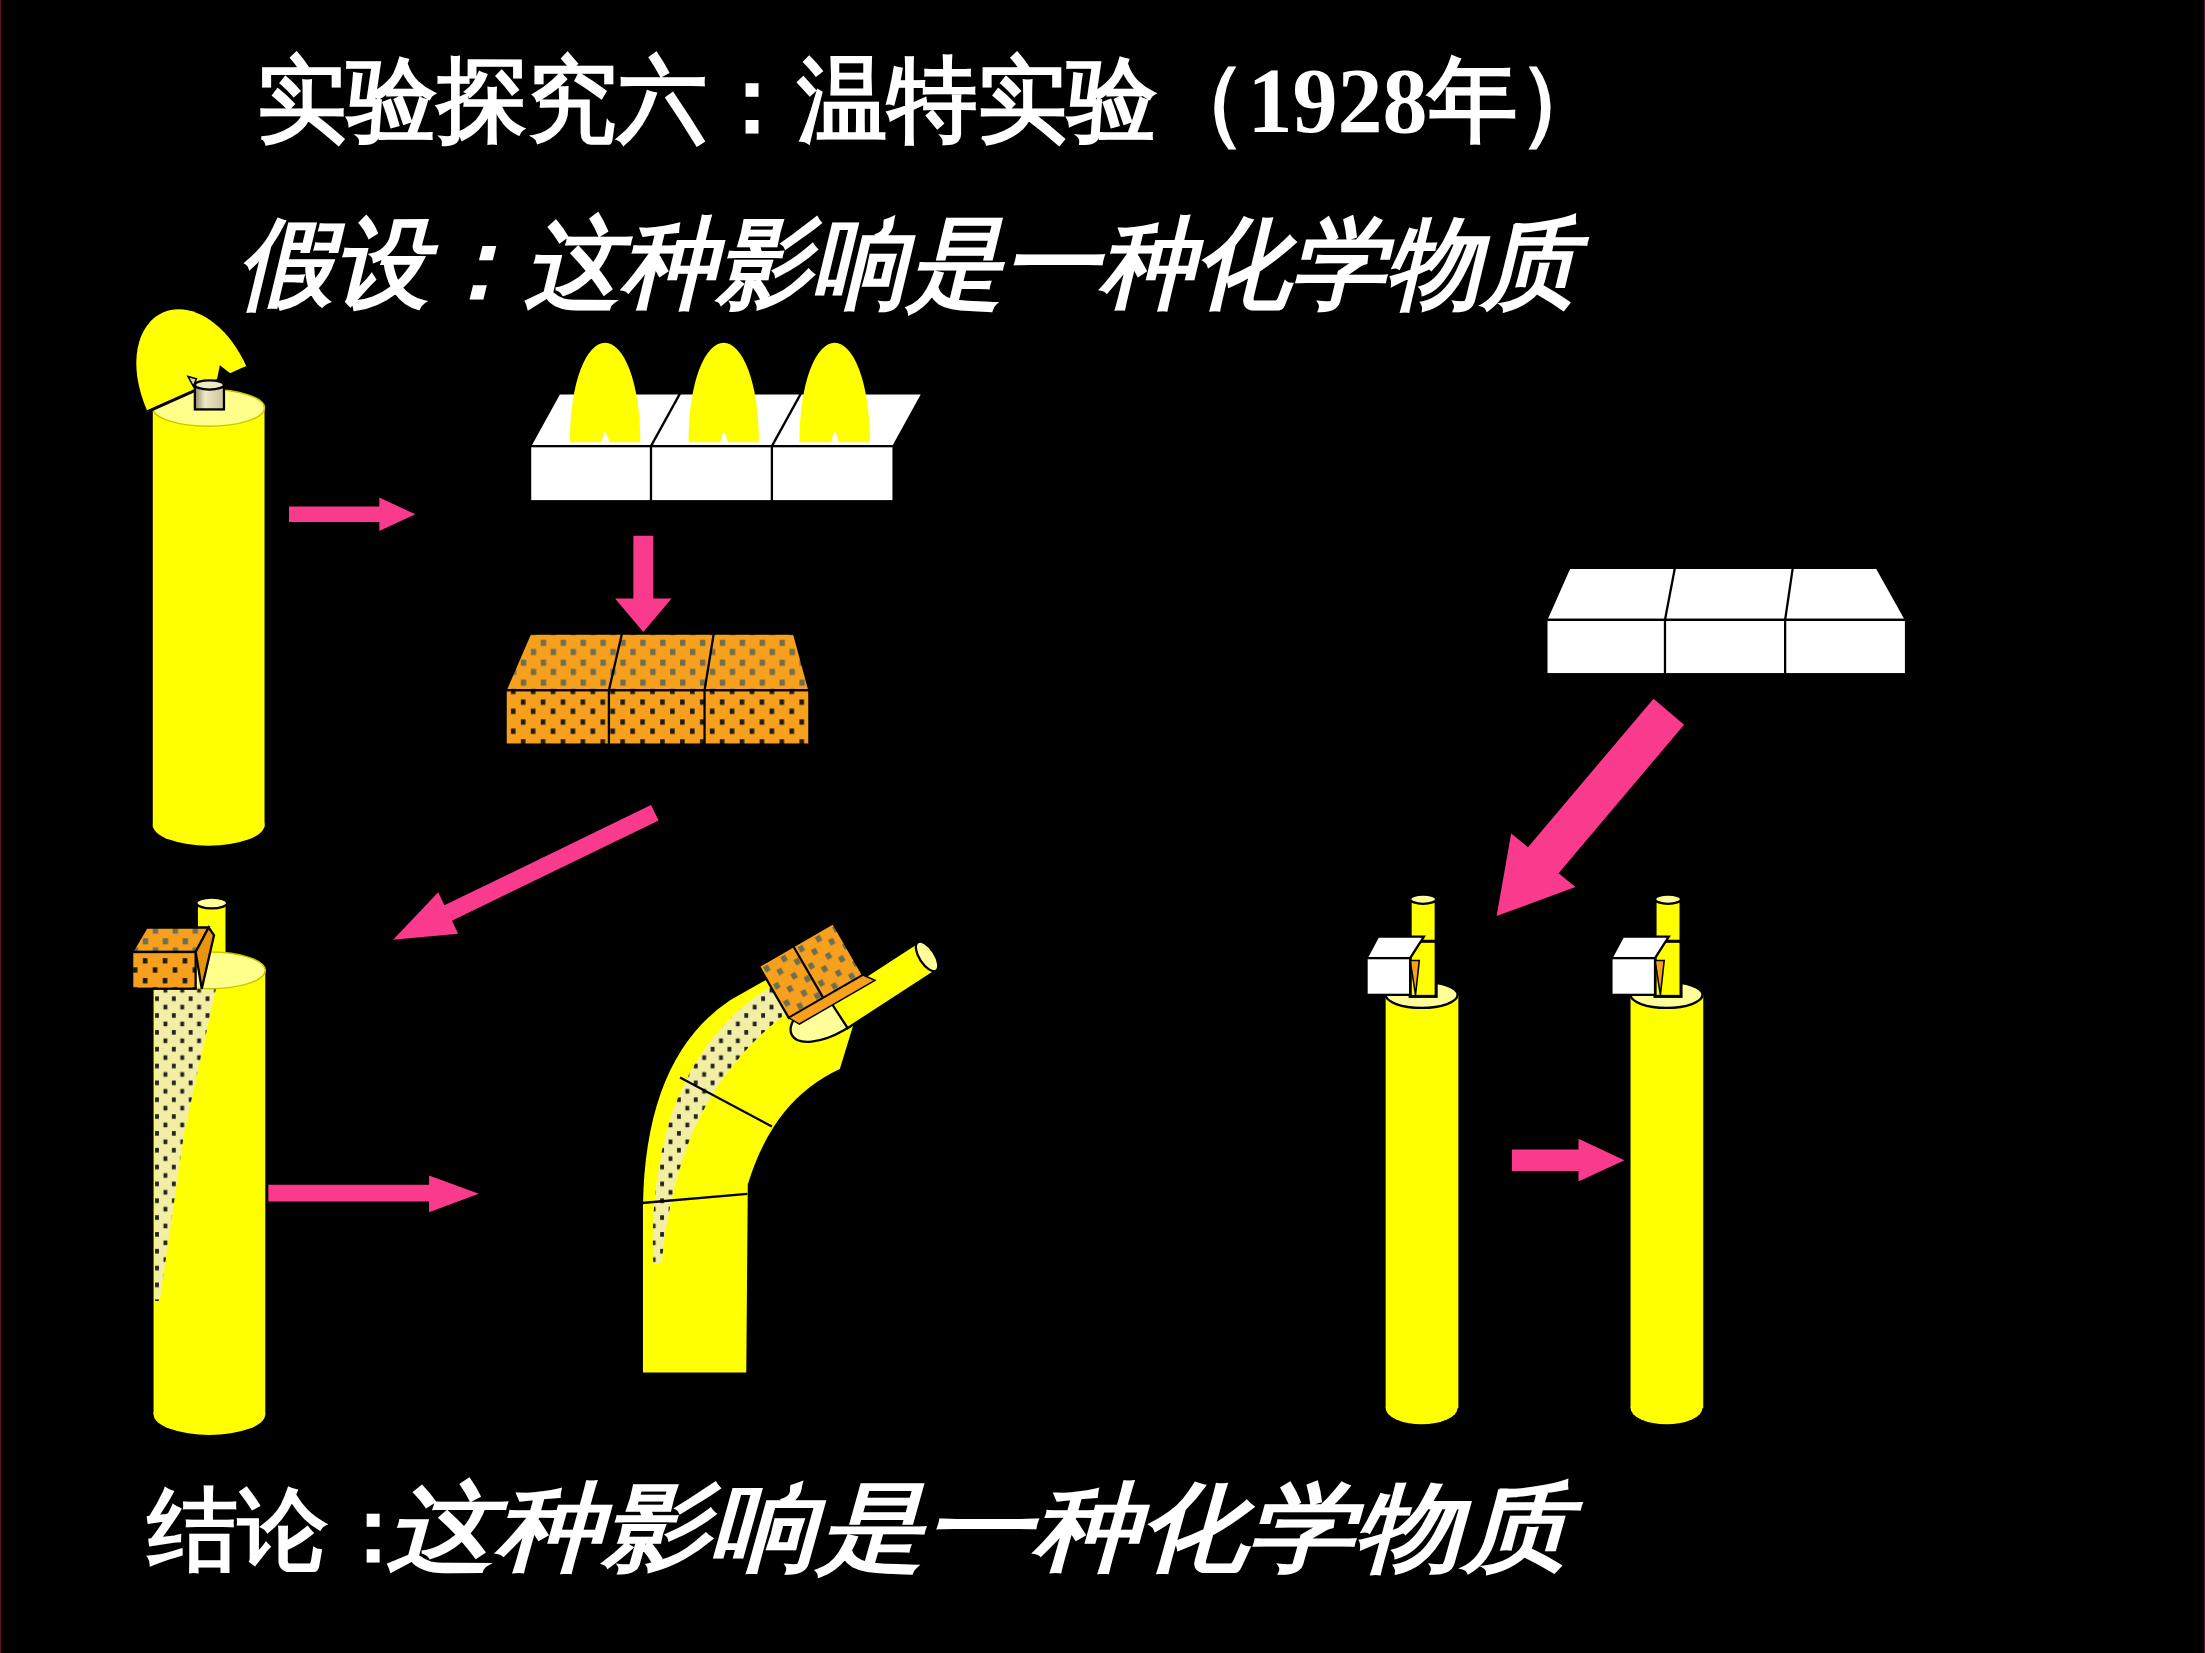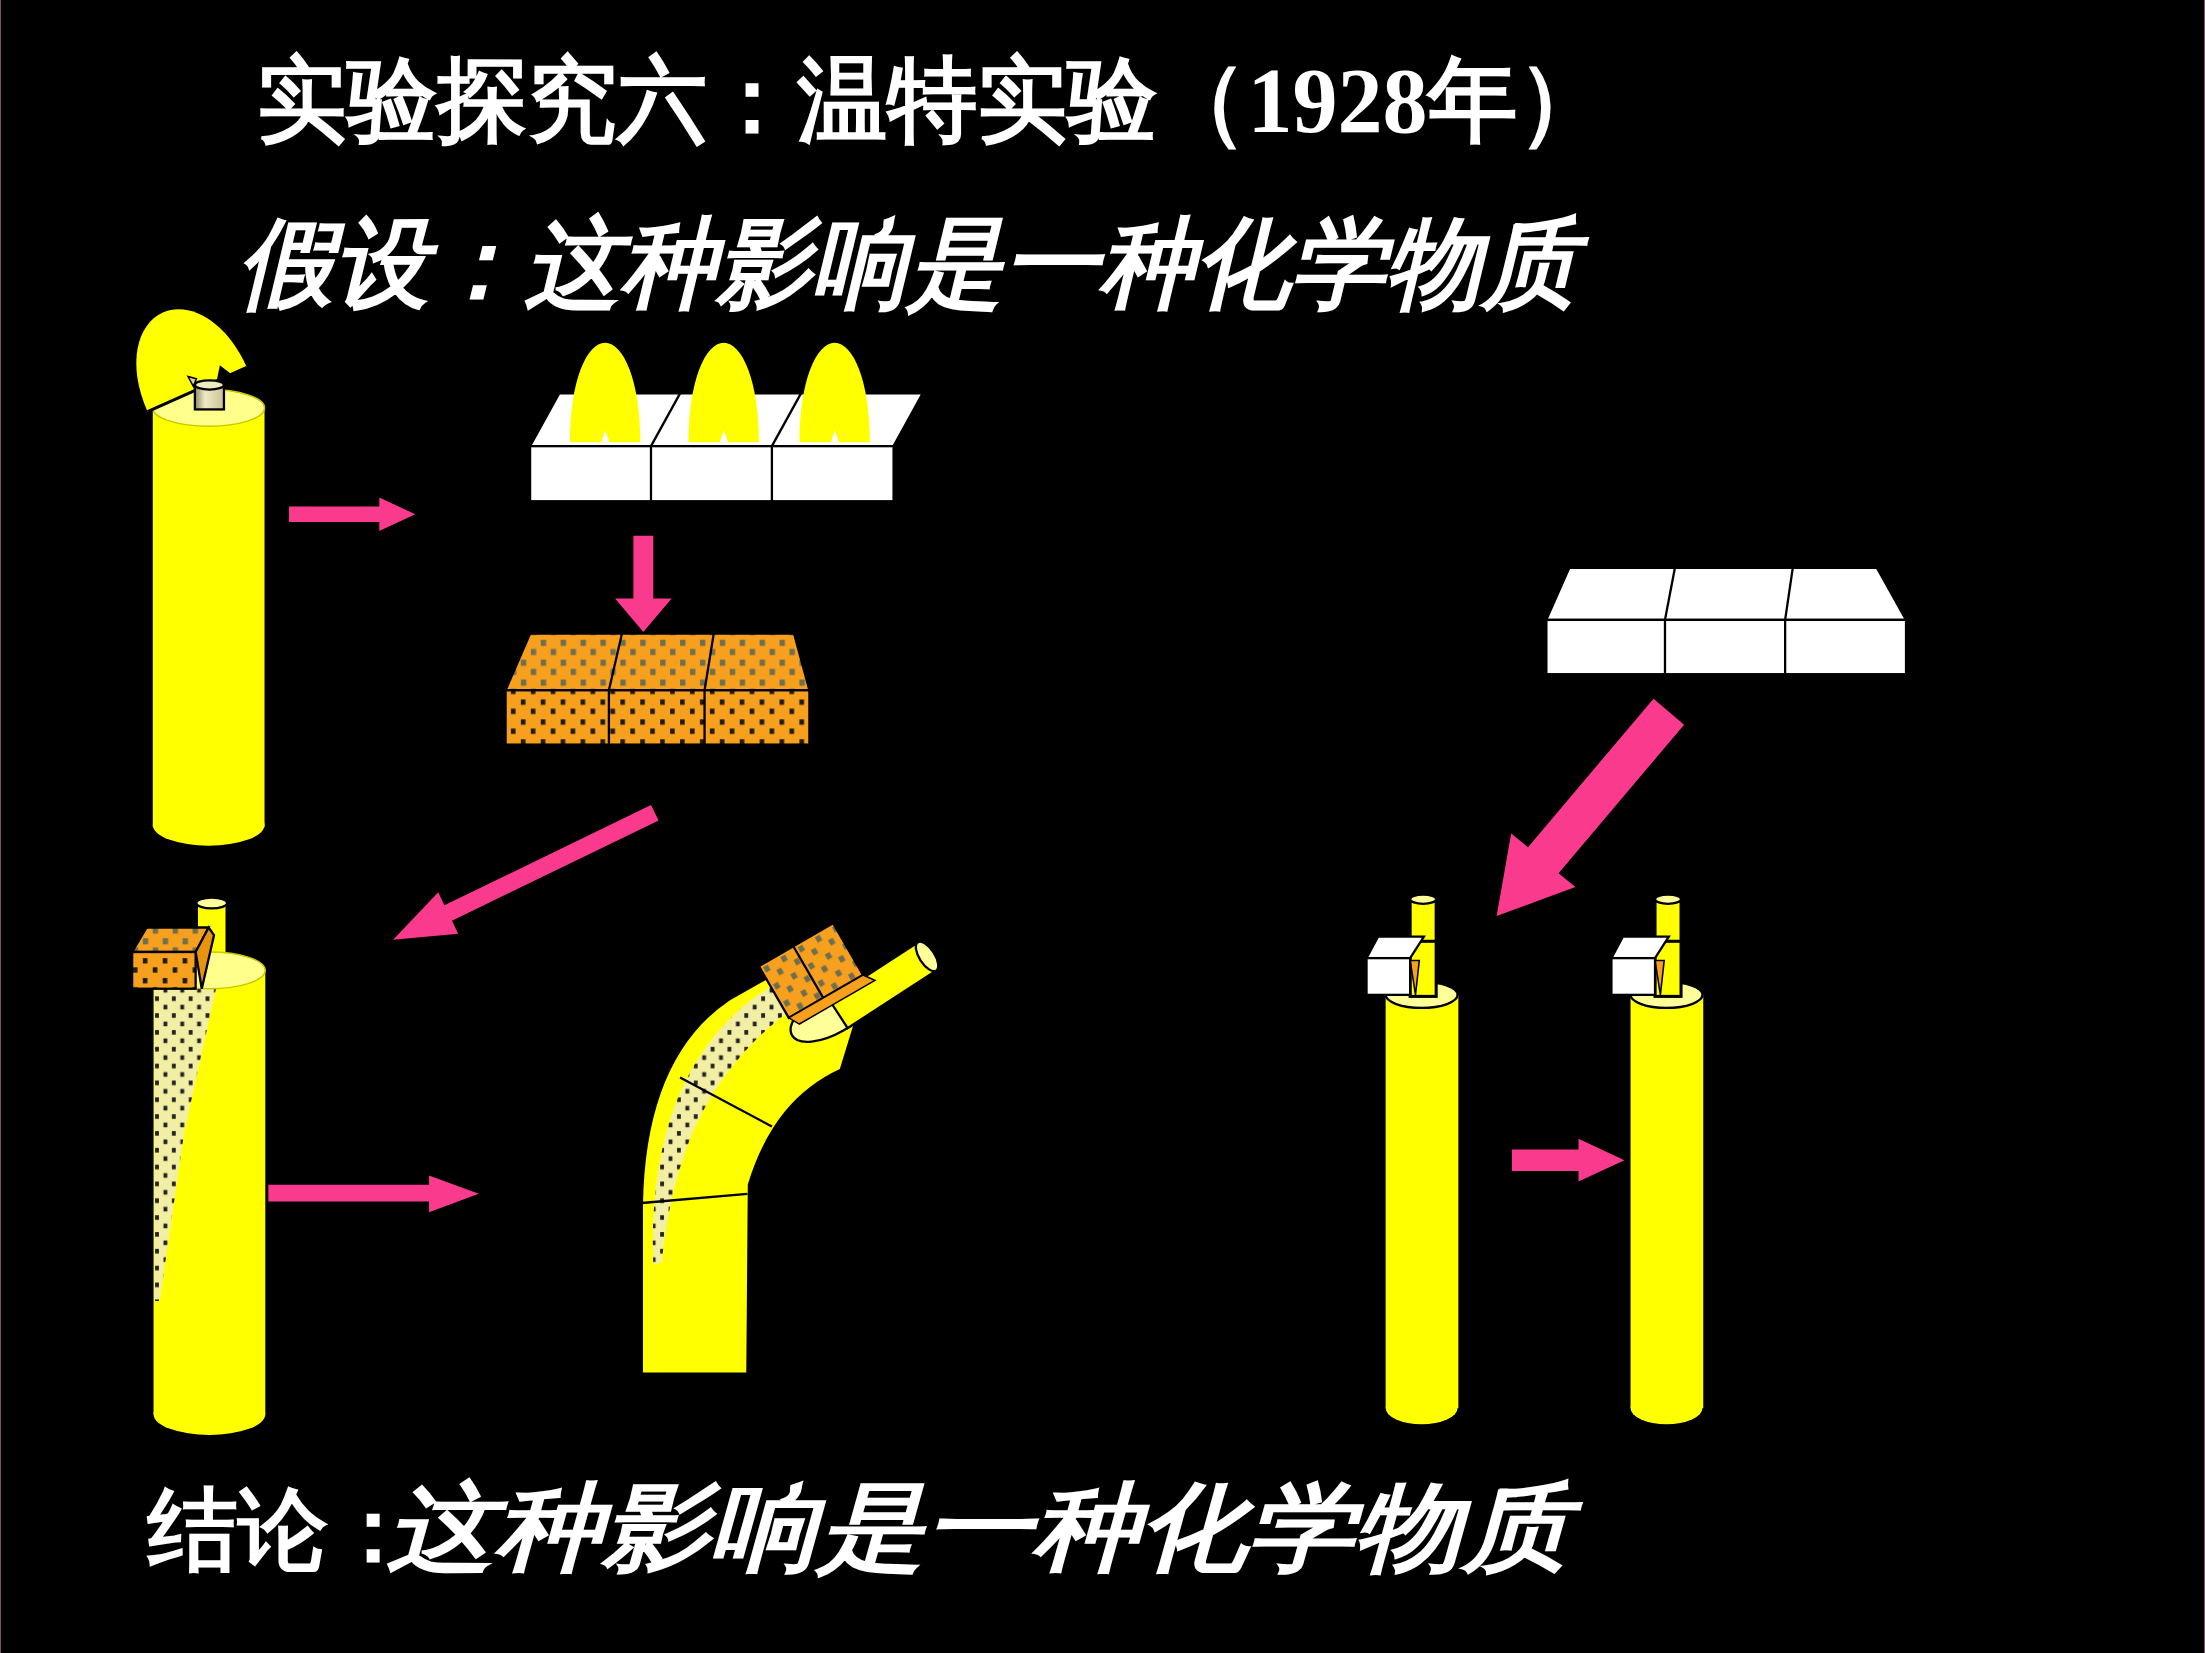--- a/index.html
+++ b/index.html
@@ -1,16 +1,16 @@
 <!DOCTYPE html>
 <html style="font-size:12.3px"><head>
 <meta charset="utf-8">
 <style>
   html,body{margin:0;padding:0;background:#000;width:100%;height:100%;overflow:hidden;}
-  .slide{position:relative;width:100vw;height:100vh;background:#f9a8d4;font-family:"Liberation Serif",serif;}
+  .slide{position:relative;width:100vw;height:100vh;background:#be185d;font-family:"Liberation Serif",serif;}
   .slide svg{position:absolute;inset:0;width:100%;height:100%;display:block;}
   text{user-select:none;}
   .title-text{font-family:"Liberation Serif","DejaVu Serif",serif;font-weight:bold;fill:#FFFFFF;}
   .script-text{font-family:"DejaVu Serif",serif;font-weight:bold;font-style:italic;fill:#FFFFFF;}
   .label-bold{font-family:"DejaVu Sans","Liberation Sans",sans-serif;font-weight:bold;fill:#FFFFFF;}
 </style>
 </head>
 <body>
 
 <div class="slide">

